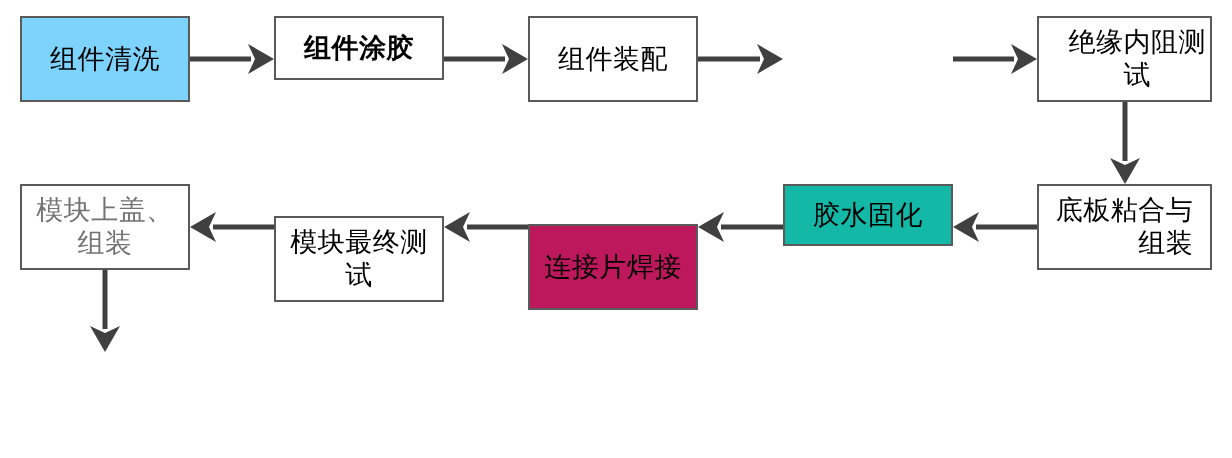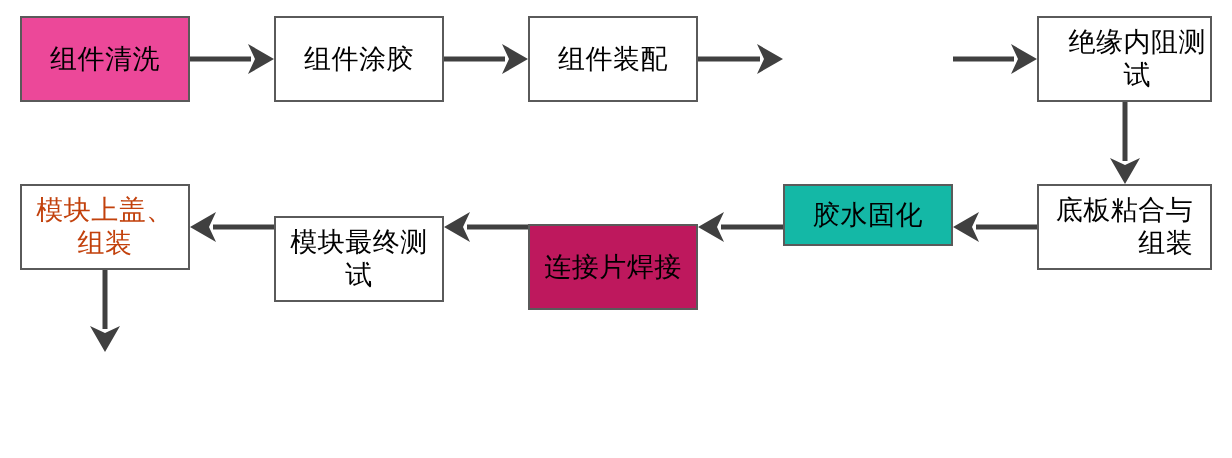--- a/index.html
+++ b/index.html
@@ -99,26 +99,26 @@
         <line x1="114" y1="30" x2="53" y2="30" stroke="#404040" stroke-width="5"></line>
         <path d="M 30 30 L 56 15 L 49 30 L 56 45 Z" fill="#404040"></path>
       </svg>
     </div>
     <div class="edge" style="left: 75px; top: 240px; width: 60px; height: 142px;">
       <svg width="60" height="142" viewBox="0 0 60 142">
         <line x1="30" y1="30" x2="30" y2="89" stroke="#404040" stroke-width="5"></line>
         <path d="M 30 112 L 15 86 L 30 93 L 45 86 Z" fill="#404040"></path>
       </svg>
     </div>
-    <div class="node" style="left: 20px; top: 16px; width: 170px; height: 86px; border-color: rgb(90, 90, 90); border-width: 2px; background-color: #ec4899; color: rgb(0, 0, 0);"><span>组件清洗</span></div>
-    <div class="node" style="left: 274px; top: 16px; width: 170px; height: 86px; border-color: rgb(90, 90, 90); border-width: 2px; background-color: rgb(255, 255, 255); color: rgb(0, 0, 0);"><span>组件涂胶</span></div>
+    <div class="node" style="left: 20px; top: 16px; width: 170px; height: 86px; border-color: rgb(90, 90, 90); border-width: 2px; background-color: #7dd3fc; color: rgb(0, 0, 0);"><span>组件清洗</span></div>
+    <div class="node" style="left: 274px; top: 16px; width: 170px; height: 64px; border-color: rgb(90, 90, 90); border-width: 2px; background-color: rgb(255, 255, 255); color: rgb(0, 0, 0); font-weight: bold;"><span>组件涂胶</span></div>
     <div class="node" style="left: 528px; top: 16px; width: 170px; height: 86px; border-color: rgb(90, 90, 90); border-width: 2px; background-color: rgb(255, 255, 255); color: rgb(0, 0, 0);"><span>组件装配</span></div>
     <div class="node" style="left: 1037px; top: 16px; width: 175px; height: 86px; border-color: rgb(90, 90, 90); border-width: 2px; background-color: rgb(255, 255, 255); color: rgb(0, 0, 0); justify-content: flex-end;"><span>绝缘内阻测
 试</span></div>
     <div class="node" style="left: 1037px; top: 184px; width: 175px; height: 86px; border-color: rgb(90, 90, 90); border-width: 2px; background-color: rgb(255, 255, 255); color: rgb(0, 0, 0); text-align: right;"><span>底板粘合与
 组装</span></div>
     <div class="node" style="left: 783px; top: 184px; width: 170px; height: 62px; border-color: rgb(90, 90, 90); border-width: 2px; background-color: #14b8a6; color: rgb(0, 0, 0);"><span>胶水固化</span></div>
     <div class="node" style="left: 528px; top: 184px; width: 170px; height: 86px; border-color: rgb(90, 90, 90); border-width: 2px; background-color: #be185d; color: rgb(0, 0, 0); margin-top: 40px;"><span>连接片焊接</span></div>
     <div class="node" style="left: 274px; top: 184px; width: 170px; height: 86px; border-color: rgb(90, 90, 90); border-width: 2px; background-color: rgb(255, 255, 255); color: rgb(0, 0, 0); margin-top: 32px;"><span>模块最终测
 试</span></div>
-    <div class="node" style="left: 20px; top: 184px; width: 170px; height: 86px; border-color: rgb(90, 90, 90); border-width: 2px; background-color: rgb(255, 255, 255); color: #c2410c; text-align: center;"><span>模块上盖、
+    <div class="node" style="left: 20px; top: 184px; width: 170px; height: 86px; border-color: rgb(90, 90, 90); border-width: 2px; background-color: rgb(255, 255, 255); color: #737373; text-align: center;"><span>模块上盖、
 组装</span></div>
   </div>
 
 </body></html>

